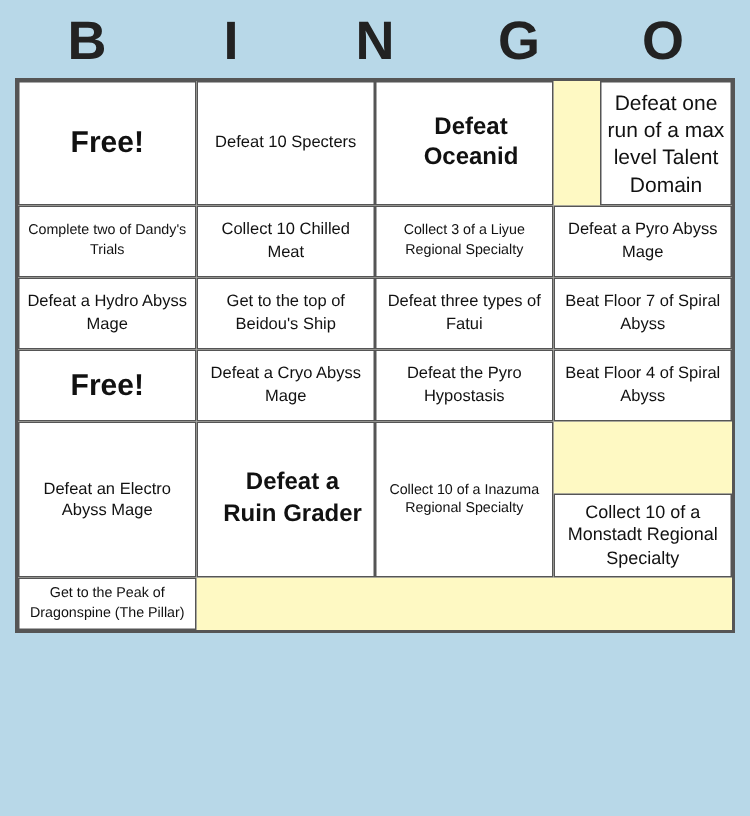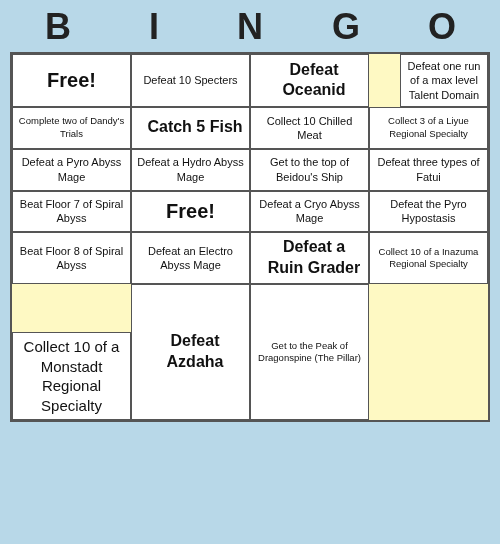--- a/index.html
+++ b/index.html
@@ -67,33 +67,31 @@
     <div class="bingo-letter">I</div>
     <div class="bingo-letter">N</div>
     <div class="bingo-letter">G</div>
     <div class="bingo-letter">O</div>
   </div>
 
 <div class="bingo-grid">
 <div class="bingo-cell free">Free!</div>
     <div class="bingo-cell">Defeat 10 Specters</div>
     <div class="bingo-cell large-text">Defeat Oceanid</div>
-    <div class="bingo-cell" style="font-size: 11px; margin-left: 31px;">Defeat one run of a max level Talent Domain</div>
+    <div class="bingo-cell" style="font-size: 14px; margin-left: 31px;">Defeat one run of a max level Talent Domain</div>
     <div class="bingo-cell" style="font-size: 9.5px;">Complete two of Dandy's Trials</div>
-    <div class="bingo-cell large-text">Catch 5 Fish</div>
     <div class="bingo-cell">Collect 10 Chilled Meat</div>
     <div class="bingo-cell" style="font-size: 9.5px;">Collect 3 of a Liyue Regional Specialty</div>
     <div class="bingo-cell">Defeat a Pyro Abyss Mage</div>
     <div class="bingo-cell">Defeat a Hydro Abyss Mage</div>
     <div class="bingo-cell">Get to the top of Beidou's Ship</div>
     <div class="bingo-cell">Defeat three types of Fatui</div>
     <div class="bingo-cell">Beat Floor 7 of Spiral Abyss</div>
     <div class="bingo-cell free">Free!</div>
     <div class="bingo-cell">Defeat a Cryo Abyss Mage</div>
     <div class="bingo-cell">Defeat the Pyro Hypostasis</div>
-    <div class="bingo-cell">Beat Floor 8 of Spiral Abyss</div>
+    <div class="bingo-cell">Beat Floor 4 of Spiral Abyss</div>
     <div class="bingo-cell">Defeat an Electro Abyss Mage</div>
     <div class="bingo-cell large-text">Defeat a Ruin Grader</div>
     <div class="bingo-cell" style="font-size: 9.5px;">Collect 10 of a Inazuma Regional Specialty</div>
-    <div class="bingo-cell" style="font-size: 15px; margin-top: 48px;">Collect 10 of a Monstadt Regional Specialty</div>
-    <div class="bingo-cell large-text">Defeat Azdaha</div>
+    <div class="bingo-cell" style="font-size: 12px; margin-top: 48px;">Collect 10 of a Monstadt Regional Specialty</div>
     <div class="bingo-cell" style="font-size: 9.5px;">Get to the Peak of Dragonspine (The Pillar)</div>
   </div>
 
 </body></html>

